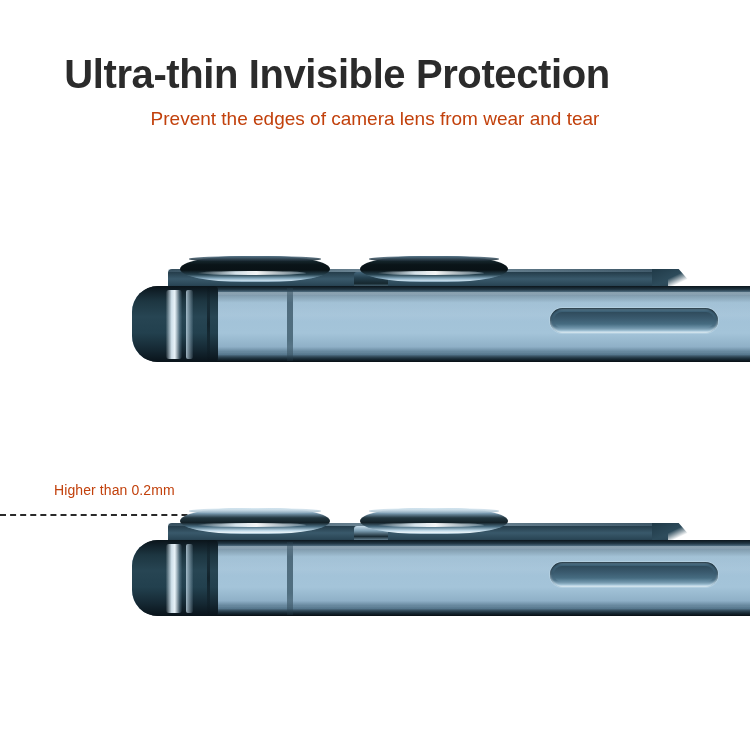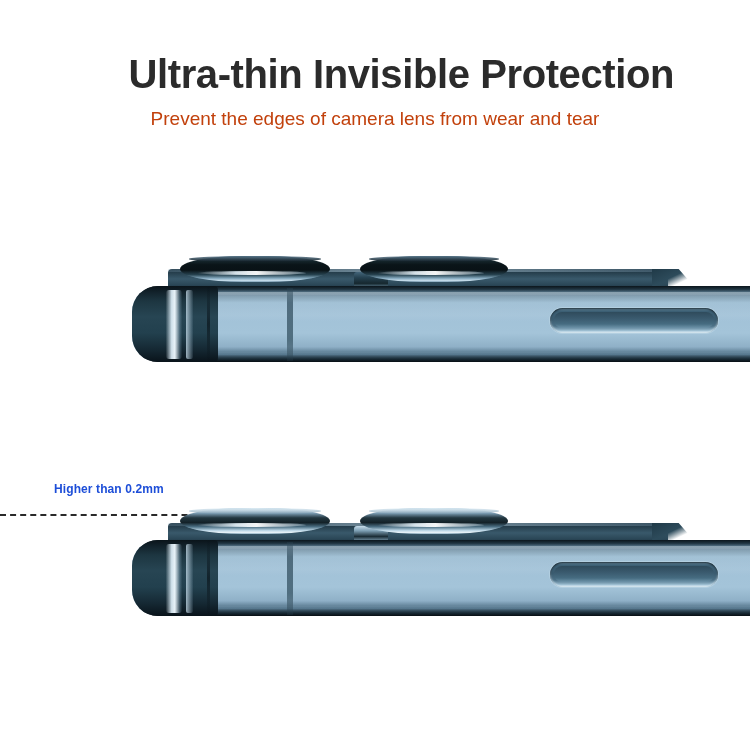--- a/index.html
+++ b/index.html
@@ -17,21 +17,21 @@
     background: #ffffff;
     overflow: hidden;
   }
 
   
   .headline {
     position: absolute;
     left: 0;
     top: 52px;
     width: 674px;
-    text-align: right;
+    text-align: center;
     font-size: 40px;
     font-weight: bold;
     letter-spacing: -0.4px;
     color: #2b2b2b;
     line-height: 1.1;
   }
   .subhead {
     position: absolute;
     left: 0;
     top: 108px;
@@ -41,23 +41,23 @@
     font-weight: normal;
     color: #c2410c;
     line-height: 1.2;
   }
 
   
   .anno-label {
     position: absolute;
     left: 54px;
     top: 482px;
-    font-size: 12px;
-    font-weight: bold;
-    color: #1d4ed8;
+    font-size: 14px;
+    font-weight: normal;
+    color: #c2410c;
     letter-spacing: 0.1px;
   }
   .anno-line {
     position: absolute;
     left: 0px;
     top: 514px;
     width: 248px;
     height: 0;
     border-top: 2px dashed #2a2a2a;
   }

